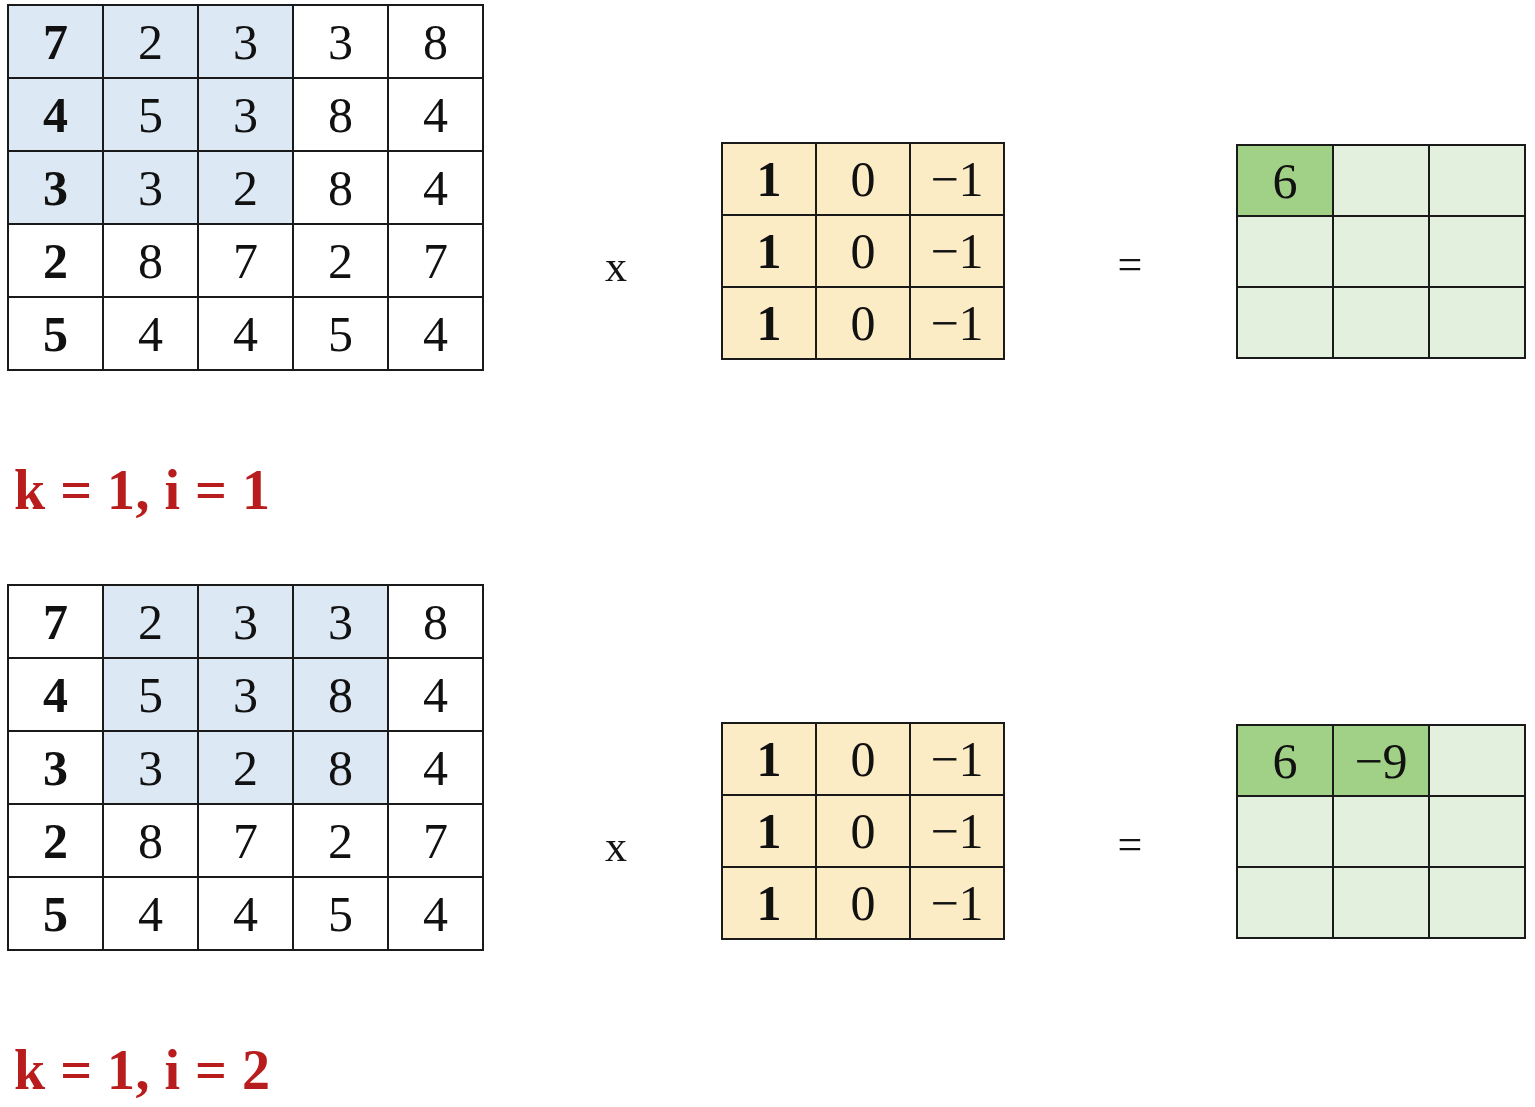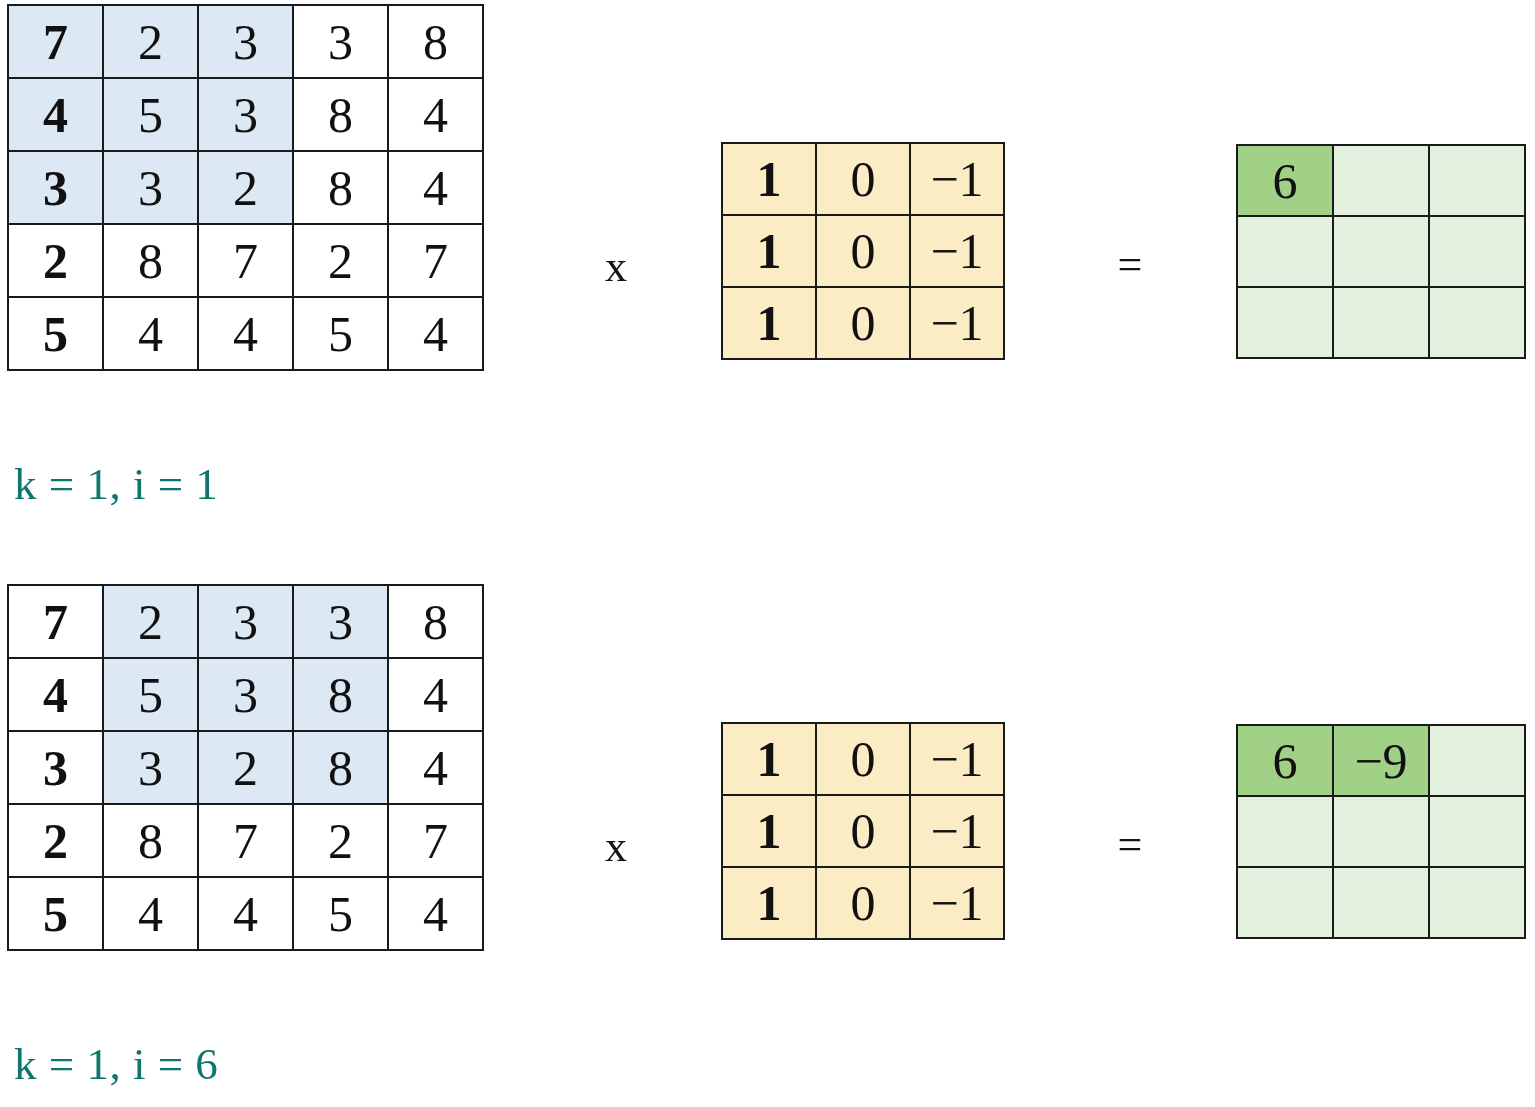--- a/index.html
+++ b/index.html
@@ -86,23 +86,23 @@
     color: #141414;
     line-height: 1;
     text-align: center;
     width: 60px;
   }
 
   
   .caption {
     position: absolute;
     font-family: "Liberation Serif", serif;
-    font-weight: normal;
-    font-size: 45px;
-    color: #0f766e;
+    font-weight: bold;
+    font-size: 56px;
+    color: #b91c1c;
     letter-spacing: 0.5px;
     white-space: nowrap;
   }
 </style>
 </head>
 <body>
 
 <div class="figure-block" style="top:0px;">
 
   <div class="matrix input-matrix" style="left:7px; top:4px;">
@@ -283,14 +283,14 @@
           </tr>
           <tr>
             <td></td>
             <td></td>
             <td></td>
           </tr>
         </tbody>
     </table>
   </div>
 
-  <div class="caption" style="left:14px; top:458px;">k = 1, i = 6</div>
+  <div class="caption" style="left:14px; top:458px;">k = 1, i = 2</div>
 </div>
 
 </body></html>

